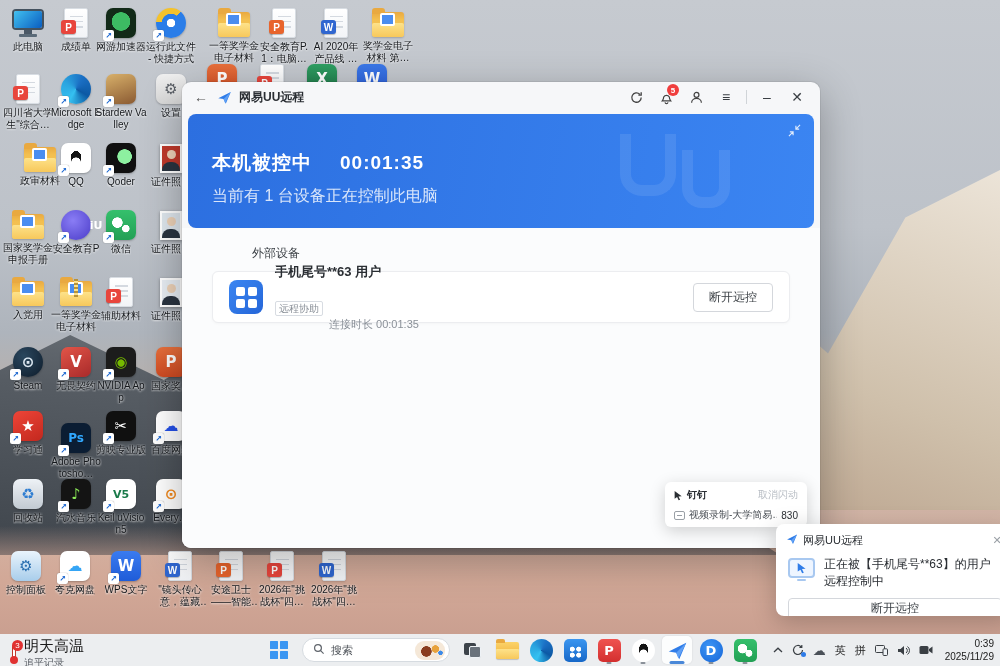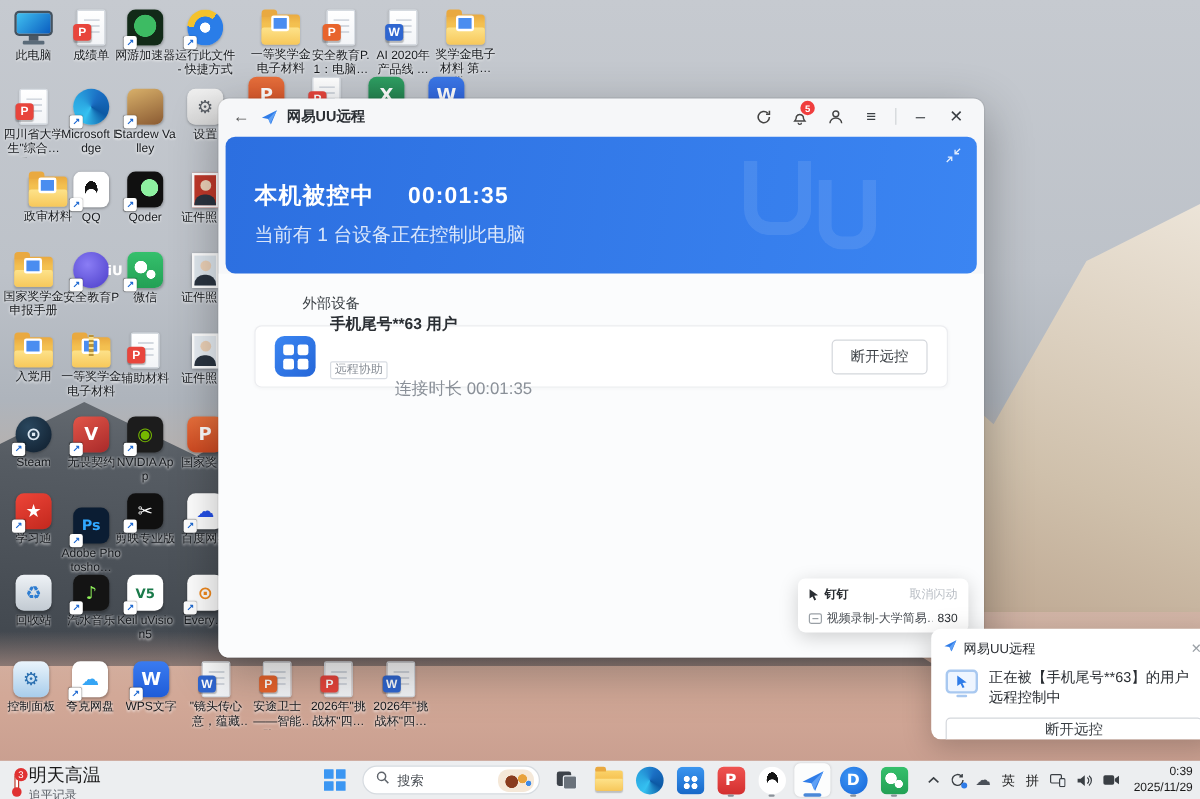--- a/index.html
+++ b/index.html
@@ -96,21 +96,21 @@
   .content { flex:1; background:#fbfcfd; padding:0 30px; }
   .section-label { margin-top:17px; font-size:12px; color:#3a3f44;margin-left:40px; }
   .card { margin-top:9px; height:52px; background:#fff; border:1px solid #ecedf0; border-radius:6px;
     box-shadow:0 1px 3px rgba(0,0,0,.03); display:flex; align-items:center; padding:0 16px; gap:12px; }
   .dev-ic { width:34px; height:34px; border-radius:8px; background:linear-gradient(135deg,#3b86f2,#2566d8);
     display:grid; grid-template-columns:9px 9px; grid-template-rows:9px 9px; gap:3px; place-content:center; flex:none; }
   .dev-ic span { background:#fff; border-radius:2px; }
   .dev-title { font-size:13px; font-weight:bold; color:#2a2e33; }
   .dev-meta { margin-top:4px; display:flex; align-items:center; gap:6px; }
   .tag { font-size:10px; color:#8a9098; border:1px solid #d8dce2; border-radius:2px; padding:0 3px; line-height:13px; }
-  .dur { font-size:14px; color:#8a9098;margin-top:32px; }
+  .dur { font-size:11px; color:#8a9098;margin-top:32px; }
   .card-btn { margin-left:auto; background:#fff; border:1px solid #d4d7dc; border-radius:4px;
     padding:5px 15px; font-size:12px; color:#3a3f44; cursor:pointer; font-family:inherit; }
 
   
   .dt-pop { position:absolute; left:665px; top:482px; width:142px; height:45px; background:#fff;
     border-radius:6px; box-shadow:0 4px 16px rgba(0,0,0,.18); z-index:6; padding:6px 9px; font-size:10px; }
   .dt-row { display:flex; align-items:center; gap:4px; }
   .dt-row + .dt-row { margin-top:6px; }
   .dt-name { color:#2a2e33; font-weight:bold; }
   .dt-cancel { margin-left:auto; color:#b8bdc4;font-family:Liberation Serif, serif; }

